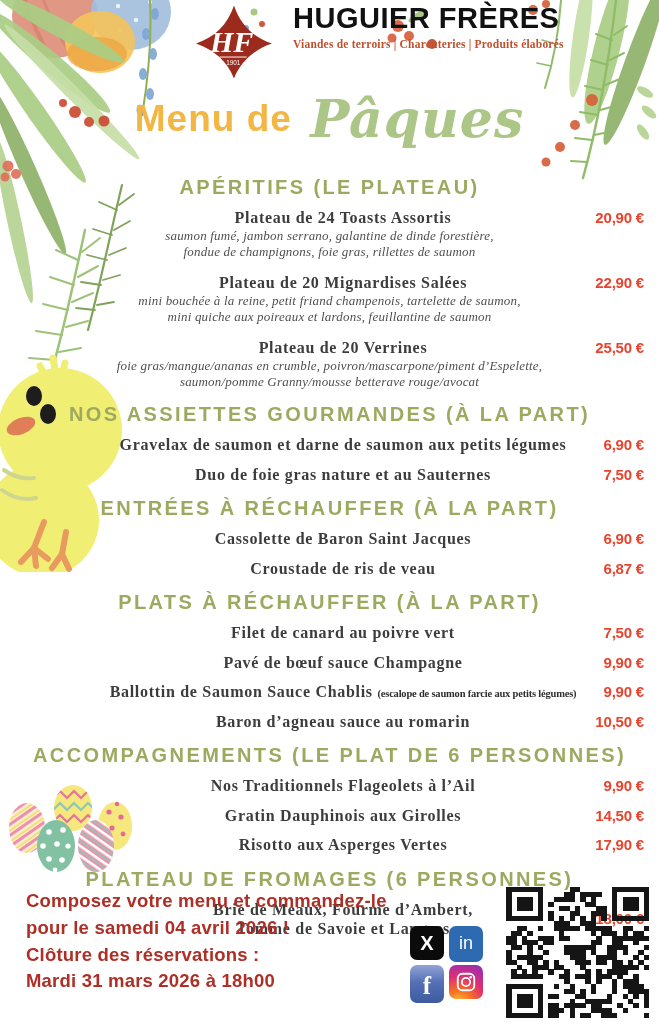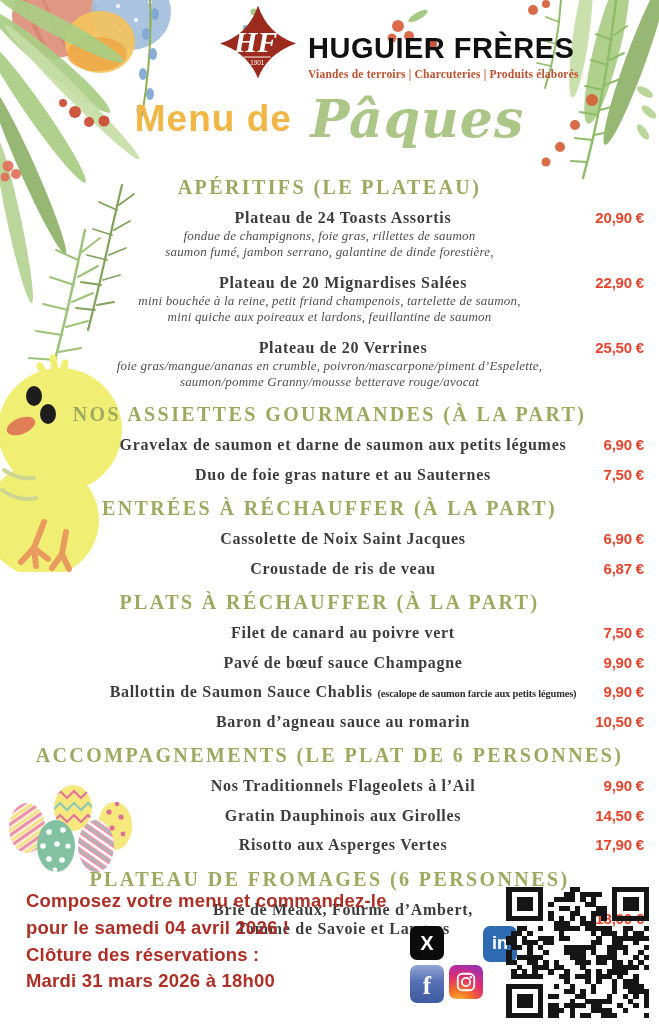--- a/index.html
+++ b/index.html
@@ -1,59 +1,59 @@
 <!DOCTYPE html>
 <html lang="fr"><head>
 <meta charset="utf-8">
 <style>
   html,body{margin:0;padding:0;background:#fff;}
   #flyer{position:relative;width:659px;height:1024px;background:#fff;overflow:hidden;
          font-family:"Liberation Sans",sans-serif;}
   .deco{position:absolute;pointer-events:none;}
 
   
-  .logo-row{position:absolute;left:208px;top:4px;display:flex;align-items:flex-end;}
+  .logo-row{position:absolute;left:184px;top:4px;display:flex;align-items:flex-start;gap:9px;}
   .brand{font-family:"Liberation Sans",sans-serif;font-weight:800;font-size:29px;
          color:#111;letter-spacing:.5px;line-height:1;}
   .tagline{font-family:"Liberation Serif",serif;font-weight:700;font-size:11.5px;
            color:#c0502e;margin-top:5px;letter-spacing:.2px;}
 
   
   .title-row{position:absolute;left:0;top:88px;width:100%;text-align:center;}
   .title-prefix{font-family:"Liberation Sans",sans-serif;font-weight:800;font-size:37px;
                 color:#f2b644;letter-spacing:1px;vertical-align:baseline;}
   .title-script{font-family:"DejaVu Serif","Liberation Serif",serif;font-style:italic;
                 font-weight:700;font-size:52px;color:#abc687;margin-left:14px;
                 vertical-align:-6px;letter-spacing:1px;text-align:right;}
 
   
   .menu{position:absolute;left:0;top:163px;width:100%;}
   .section-heading{font-weight:800;font-size:20px;letter-spacing:2.4px;color:#9caa60;
-                   text-align:center;margin:13px 0 9px;font-family:Liberation Serif, serif;}
+                   text-align:center;margin:13px 0 9px;}
   .item{position:relative;text-align:center;margin-bottom:10px;}
   .item.complex{margin-bottom:13px;}
   .item-name{font-family:"Liberation Serif",serif;font-weight:700;font-size:16px;
              color:#3c3c3c;letter-spacing:.7px;line-height:1.22;padding-left:27px;}
   .item-note{font-family:"Liberation Serif",serif;font-weight:700;font-size:10.5px;
              color:#2e2e2e;letter-spacing:-.2px;}
   .item-desc{font-family:"Liberation Serif",serif;font-style:italic;font-size:13px;
              color:#4f4f4f;line-height:1.25;letter-spacing:.2px;}
   .price{position:absolute;right:15px;top:1px;font-weight:800;font-size:15px;
          color:#e8432c;letter-spacing:-.2px;white-space:nowrap;}
   .item.twolines .price{top:10px;}
 
   
   .cta{position:absolute;left:26px;top:888px;width:372px;
        color:#ae2f26;font-weight:800;font-size:18.5px;line-height:1.45;letter-spacing:.2px;}
   .social{position:absolute;left:410px;top:926px;display:grid;
           grid-template-columns:34px 34px;grid-auto-rows:34px;gap:5px;}
   .social-btn{width:34px;height:34px;border-radius:7px;display:flex;align-items:center;
               justify-content:center;color:#fff;cursor:pointer;}
   .btn-x{background:#0b0b0b;font-weight:900;font-size:20px;}
-  .btn-li{background:#2e6ab1;font-weight:700;font-size:18px;padding-bottom:2px;margin-left:34px;}
+  .btn-li{background:#2e6ab1;font-weight:400;font-size:18px;padding-bottom:2px;}
   .btn-fb{background:linear-gradient(180deg,#93a5d6 0%,#5570b4 45%,#3e5ba0 100%);
           font-family:"Liberation Serif",serif;font-weight:700;font-size:25px;padding-top:4px;}
   .btn-ig{background:radial-gradient(circle at 28% 115%,#fdcb52 0%,#f7761f 28%,
           #e1306c 58%,#b02ea2 82%,#8134af 100%);}
   .qr{position:absolute;left:506px;top:887px;width:143px;height:131px;}
 </style>
 </head>
 <body>
 
 <div id="flyer">
@@ -241,22 +241,22 @@
     <span class="title-prefix">Menu de</span>
     <span class="title-script">Pâques</span>
   </div>
 
   <div class="menu">
 
     <div class="section">
       <div class="section-heading">APÉRITIFS (LE PLATEAU)</div>
       <div class="item complex">
         <div class="item-name">Plateau de 24 Toasts Assortis</div>
+        <div class="item-desc">saumon fumé, jambon serrano, galantine de dinde forestière,</div>
         <div class="item-desc">fondue de champignons, foie gras, rillettes de saumon</div>
-        <div class="item-desc">saumon fumé, jambon serrano, galantine de dinde forestière,</div>
         <div class="price">20,90 €</div>
       </div>
       <div class="item complex">
         <div class="item-name">Plateau de 20 Mignardises Salées</div>
         <div class="item-desc">mini bouchée à la reine, petit friand champenois, tartelette de saumon,</div>
         <div class="item-desc">mini quiche aux poireaux et lardons, feuillantine de saumon</div>
         <div class="price">22,90 €</div>
       </div>
       <div class="item complex">
         <div class="item-name">Plateau de 20 Verrines</div>
@@ -274,21 +274,21 @@
       </div>
       <div class="item">
         <div class="item-name">Duo de foie gras nature et au Sauternes</div>
         <div class="price">7,50 €</div>
       </div>
     </div>
 
     <div class="section">
       <div class="section-heading">ENTRÉES À RÉCHAUFFER (À LA PART)</div>
       <div class="item">
-        <div class="item-name">Cassolette de Noix Saint Jacques</div>
+        <div class="item-name">Cassolette de Baron Saint Jacques</div>
         <div class="price">6,90 €</div>
       </div>
       <div class="item">
         <div class="item-name">Croustade de ris de veau</div>
         <div class="price">6,87 €</div>
       </div>
     </div>
 
     <div class="section">
       <div class="section-heading">PLATS À RÉCHAUFFER (À LA PART)</div>

